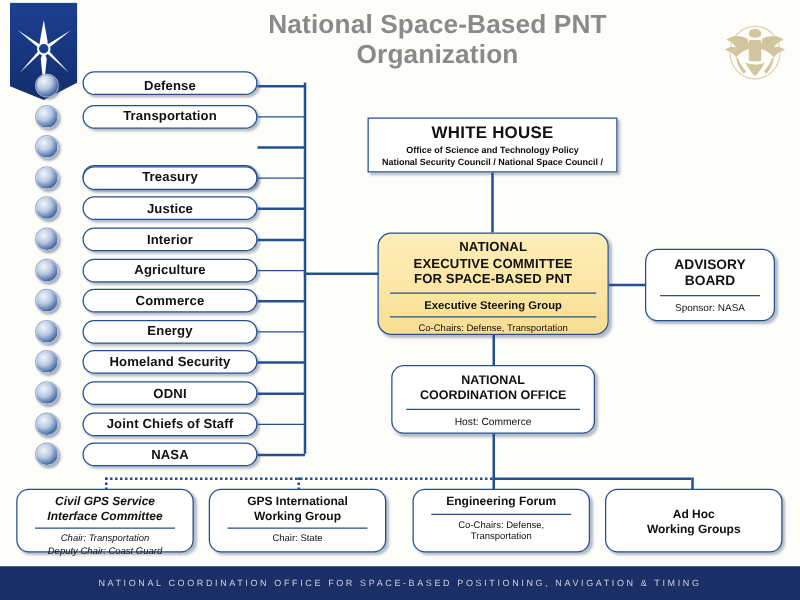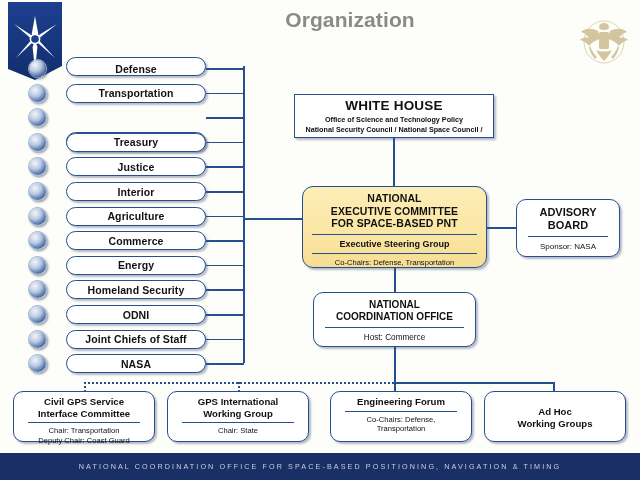--- a/index.html
+++ b/index.html
@@ -91,21 +91,21 @@
 
   .nco { left: 313px; top: 292px; width: 163px; height: 55px; border-radius: 10px; padding-top: 6px; }
   .nco .t1 { font-size: 10px; font-weight: bold; line-height: 1.22; }
   .nco .rule { height: 1px; background: #24508f; margin: 4px 11px 5px; }
   .nco .t2 { font-size: 8.2px; }
 
   .grp { top: 391px; height: 51px; border-radius: 10px; padding-top: 4px; }
   .grp .t1 { font-size: 9.6px; font-weight: bold; line-height: 1.2; }
   .grp .rule { height: 1px; background: #24508f; margin: 3px 14px 3px; }
   .grp .t2 { font-size: 7.6px; line-height: 1.28; }
-  .g1 { left: 13px;  width: 142px; }
+  .g1 { left: 13px;  width: 142px; font-style: italic; }
   .g2 { left: 167px; width: 142px; }
   .g3 { left: 330px; width: 142px; }
   .g4 { left: 484px; width: 142px; }
   .g4 .t1 { padding-top: 10px; }
 
   
   .footer {
     position: absolute; left: 0; bottom: 0; width: 640px; height: 27px;
     background: #1a2f66;
     display: flex; align-items: center; justify-content: center;
@@ -142,20 +142,21 @@
         <path d="M34 19 c6-3 13-3 17 1 c-4 1-6 3-8 6 c4-1 7 0 9 2 c-4 1-7 3-9 6 c-3-4-7-6-11-7 z"></path>
         <rect x="23" y="20" width="10" height="17" rx="1.5"></rect>
         <path d="M20 38 c3 5 5 8 8 11 c3-3 5-6 8-11 c-5 2-11 2-16 0 z"></path>
         <path d="M14 34 c2 5 4 8 7 11 l-2 2 c-3-3-5-7-6-12 z"></path>
         <path d="M42 34 c-2 5-4 8-7 11 l2 2 c3-3 5-7 6-12 z"></path>
       </g>
     </svg>
   </div>
 
   <div class="title">
+    <div>National Space-Based PNT</div>
     <div>Organization</div>
   </div>
 
   <div id="agency-list">
       <div class="agency-seal" style="top: 59px;">
         <i></i>
       </div>
       <div class="box agency" style="top: 57px; align-items: flex-end;">
         <span>Defense</span>
       </div>

